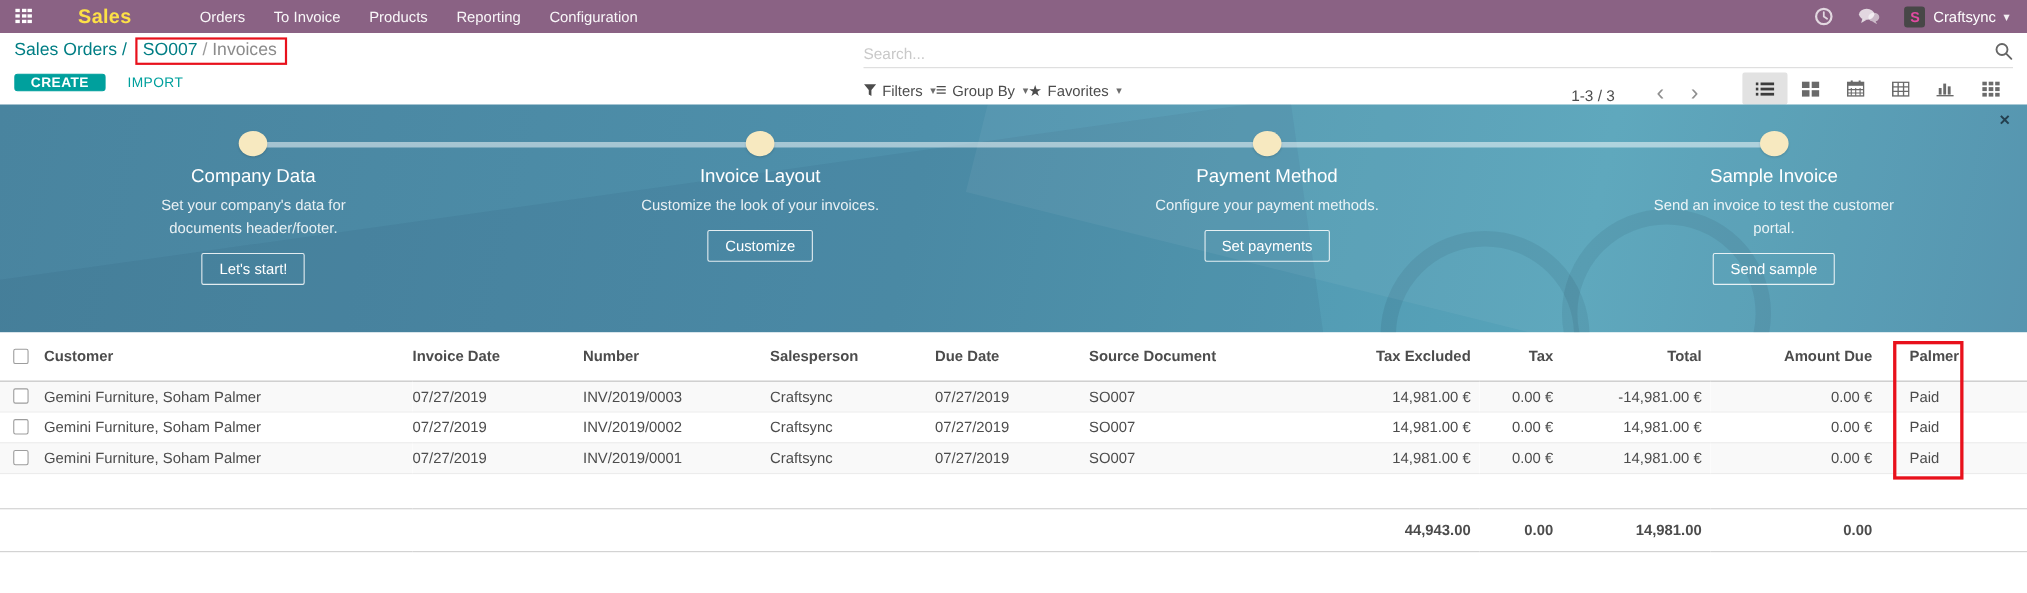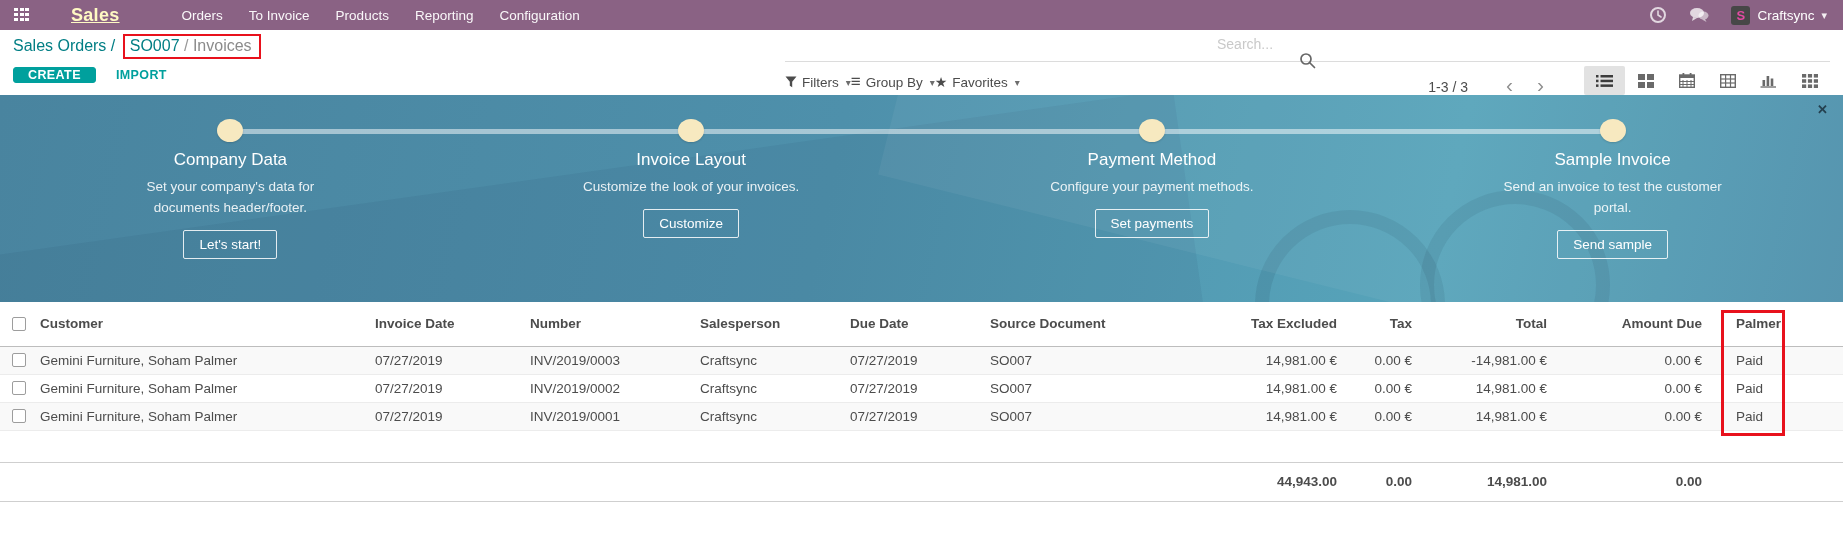--- a/index.html
+++ b/index.html
@@ -4,51 +4,51 @@
 <style>
   * { margin:0; padding:0; box-sizing:border-box; }
   html,body { width:1843px; height:539px; overflow:hidden; background:#fff;
     font-family:"Liberation Sans", sans-serif; color:#4c4c4c; }
 
   
   .navbar { height:30px; background:#8a6284; display:flex; align-items:center; padding:0 16px; }
   .apps-grid { width:17px; height:15px; display:grid; grid-template-columns:repeat(3,4px);
     grid-template-rows:repeat(3,3.5px); gap:1.5px; cursor:pointer; margin-left:-2px;}
   .apps-grid i { background:#fff; display:block; }
-  .app-title { color:#fef9c3; font-size:18px; font-weight:bold; margin-left:40px; letter-spacing:.3px;text-decoration:underline;}
+  .app-title { color:#fde047; font-size:18px; font-weight:bold; margin-left:40px; letter-spacing:.3px;}
   .nav-menus { display:flex; gap:26px; margin-left:62px; }
   .nav-menus span { color:rgba(255,255,255,.95); font-size:13.5px; font-weight:500; cursor:pointer; }
   .nav-right { margin-left:auto; display:flex; align-items:center; gap:22px; }
   .nav-right svg { display:block; }
   .user-block { display:flex; align-items:center; gap:7px; cursor:pointer; }
   .avatar { width:19px; height:19px; border-radius:3px; background:#474747; color:#e24ba2;
     font-size:13px; font-weight:bold; display:flex; align-items:center; justify-content:center; }
   .user-name { color:#fff; font-size:13.5px; font-weight:500; }
   .caret { color:rgba(255,255,255,.9); font-size:11px; }
 
   
   .control-header { position:relative; height:65px; background:#fff; }
   .breadcrumb { position:absolute; left:13px; top:7px; font-size:16px; }
   .bc-link { color:#017e84; cursor:pointer; }
   .bc-sep { color:#017e84; }
   .bc-current { color:#8b8b8b; }
   .bc-annotated { border:2px solid #e8111c; padding:1px 7px 3px 5px; margin-left:3px;}
   .bc-sep2 { color:#999; }
 
   .search-wrap { position:absolute; left:785px; right:13px; top:6px; height:26px;
-    border-bottom:1px solid #dcdcdc; display:flex; align-items:center;flex-direction:column; }
+    border-bottom:1px solid #dcdcdc; display:flex; align-items:center; }
   .search-input { flex:1; border:none; outline:none; font-size:14px; color:#4c4c4c;
     font-family:"Liberation Sans",sans-serif; background:transparent;}
   .search-input::placeholder { color:#c9c9c9; }
 
   .btn-row-left { position:absolute; left:13px; top:37px; display:flex; align-items:center; gap:20px; }
   .btn-create { background:#00a09d; color:#fff; border:1px solid #00a09d; font-size:12.5px;
     font-weight:bold; padding:0 14px; border-radius:3px; cursor:pointer; letter-spacing:.4px;
     font-family:"Liberation Sans",sans-serif;}
-  .btn-import { background:none; border:none; color:#00a09d; font-size:12.5px; font-weight:bold;
+  .btn-import { background:none; border:none; color:#00a09d; font-size:12.5px; font-weight:normal;
     cursor:pointer; letter-spacing:.4px; font-family:"Liberation Sans",sans-serif;}
 
   .filter-bar { position:absolute; left:785px; top:42px; display:flex; align-items:center;
     font-size:13.5px; font-weight:500; color:#4c4c4c; }
   .fb-item { display:flex; align-items:center; gap:5px; cursor:pointer; }
   .fb-item .glyph { font-size:13px; color:#4c4c4c; }
   .fb-caret { font-size:10px; color:#6d6d6d; margin-left:2px; }
 
   .pager-zone { position:absolute; right:13px; top:36px; display:flex; align-items:flex-end; }
   .pager-range { font-size:14px; color:#4c4c4c; margin-right:26px; }

